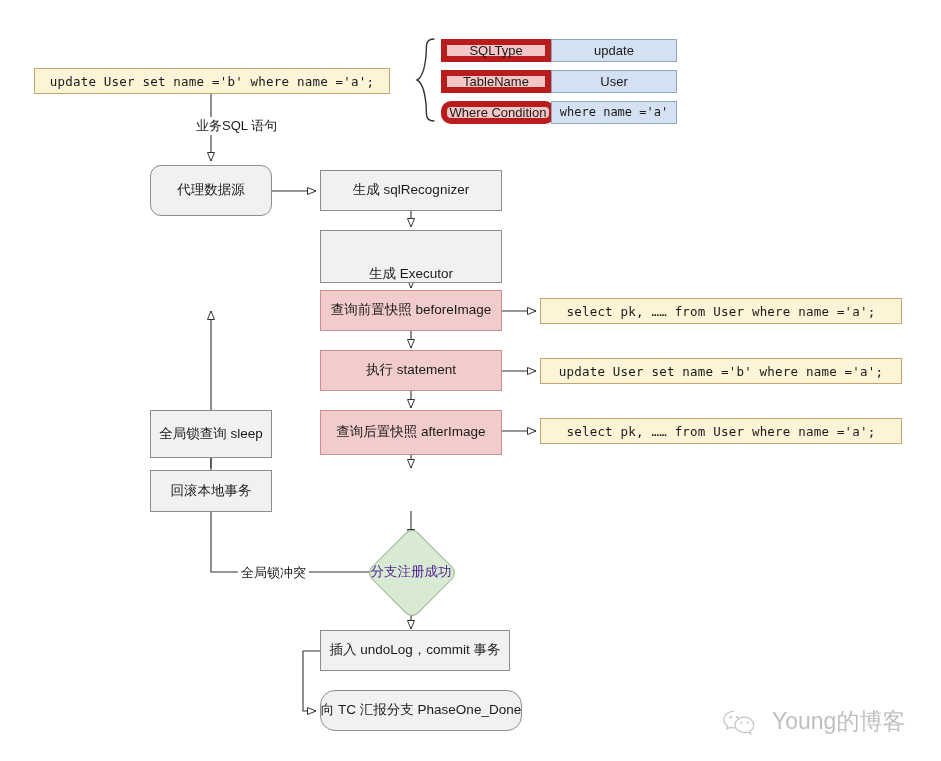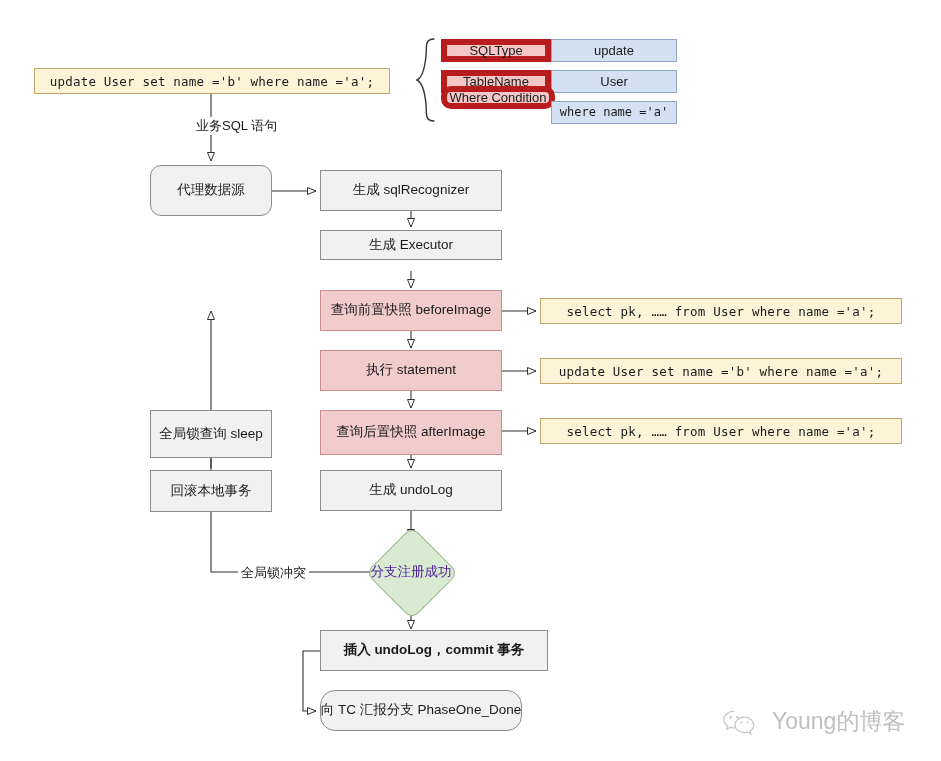--- a/index.html
+++ b/index.html
@@ -186,61 +186,58 @@
     <span>update</span>
   </div>
 
   <div class="node cell-label" style="left:441px; top:70px; width:110px; height:23px;">
     <span>TableName</span>
   </div>
   <div class="node cell-value" style="left:551px; top:70px; width:126px; height:23px;">
     <span>User</span>
   </div>
 
-  <div class="node cell-label" style="left:441px; top:86px; width:114px; height:23px;border-radius:10px;">
+  <div class="node cell-label" style="left:441px; top:101px; width:114px; height:23px;border-radius:10px;">
     <span>Where Condition</span>
   </div>
   <div class="node cell-value mono" style="left:551px; top:101px; width:126px; height:23px;">
     <span>where name ='a'</span>
   </div>
 
   <div class="node box-rounded" style="left:150px; top:165px; width:122px; height:51px;">
     <span>代理数据源</span>
   </div>
 
   <div class="node box-grey" style="left:320px; top:170px; width:182px; height:41px;">
     <span>生成 sqlRecognizer</span>
   </div>
 
-  <div class="node box-grey" style="left:320px; top:230px; width:182px; height:30px;">
+  <div class="node box-grey" style="left:320px; top:230px; width:182px; height:53px;align-items:flex-end;">
     <span>生成 Executor</span>
   </div>
 
   <div class="node box-pink" style="left:320px; top:290px; width:182px; height:41px;">
     <span>查询前置快照 beforeImage</span>
   </div>
 
   <div class="node box-pink" style="left:320px; top:350px; width:182px; height:41px;">
     <span>执行 statement</span>
   </div>
 
   <div class="node box-pink" style="left:320px; top:410px; width:182px; height:45px;">
     <span>查询后置快照 afterImage</span>
   </div>
 
-  <div class="node box-grey" style="left:320px; top:470px; width:182px; height:41px;">
-    <span>生成 undoLog</span>
-  </div>
 
   <div class="diamond" style="left:356px; top:527px; width:110px; height:90px;">
     <span class="dshape"></span>
     <span class="dtext">分支注册成功</span>
   </div>
 
-  <div class="node box-grey" style="left:320px; top:630px; width:228px; height:41px;font-weight:bold;">
+  <div class="node box-grey" style="left:320px; top:630px; width:190px; height:41px;">
     <span>插入 undoLog，commit 事务</span>
   </div>
 
   <div class="node box-grey" style="left:320px; top:690px; width:202px; height:41px;border-radius:15px;">
     <span>向 TC 汇报分支 PhaseOne_Done</span>
   </div>
 
   <div class="node box-grey" style="left:150px; top:410px; width:122px; height:48px;">
     <span>全局锁查询 sleep</span>
   </div>

